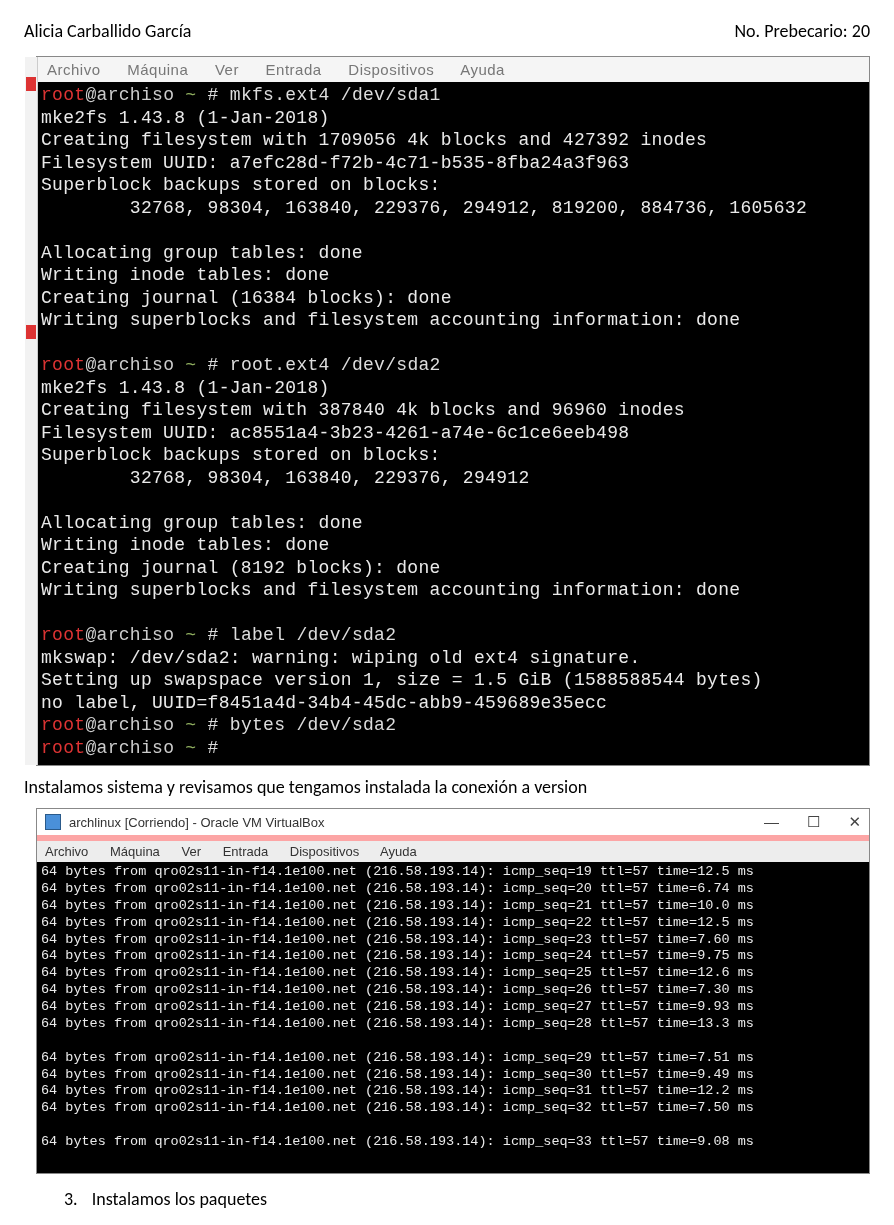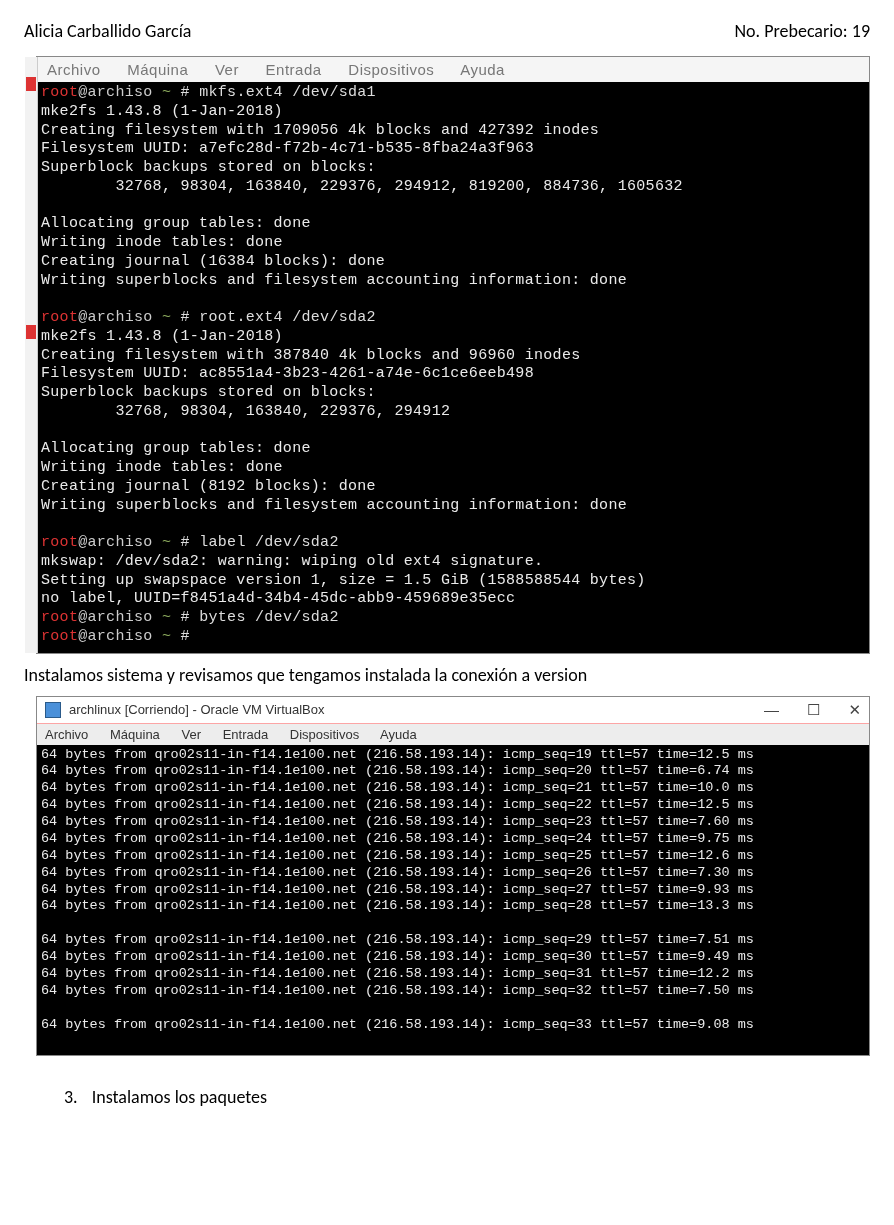--- a/index.html
+++ b/index.html
@@ -25,21 +25,21 @@
   .vm-menu {
     background: #ededed;
     color: #333;
     font-family: "Segoe UI", Arial, sans-serif;
     font-size: 13px;
     padding: 3px 8px;
   }
   .vm-menu span { margin-right: 18px; }
   .term {
     font-family: "Courier New", monospace;
-    font-size: 15px;
+    font-size: 18px;
     color: #eaeaea;
     background: #000;
     padding: 2px 4px 6px 4px;
     line-height: 1.25;
     white-space: pre;
     letter-spacing: 0.3px;
   }
   .term .root { color: #d33; }
   .term .at { color: #ccc; }
   .term .tilde { color: #8fae5f; }
@@ -49,21 +49,21 @@
     margin: 8px 0 10px 0;
   }
   .titlebar {
     display: flex;
     align-items: center;
     background: #fff;
     color: #333;
     font-family: "Segoe UI", Arial, sans-serif;
     font-size: 13px;
     padding: 4px 8px;
-    border-bottom: 1px solid #fca5a5;
+    border-bottom: 6px solid #fca5a5;
   }
   .titlebar .vb-icon {
     width: 14px; height: 14px;
     background: #4a90d9;
     margin-right: 8px;
     border: 1px solid #2a5a8a;
   }
   .titlebar .win-controls {
     margin-left: auto;
     display: flex;
@@ -82,21 +82,21 @@
   }
   .leftstrip .reddot {
     position: absolute;
     left: 1px;
     width: 10px;
     height: 14px;
     background: #d33;
   }
   .list-item {
     font-size: 18px;
-    margin: 30px 0 0 40px;
+    margin: 14px 0 0 40px;
   }
   .list-item .num { margin-right: 14px; }
   .term2 {
     font-family: "Courier New", monospace;
     font-size: 13.5px;
     color: #eaeaea;
     background: #000;
     padding: 2px 4px 22px 4px;
     line-height: 1.25;
     white-space: pre;
@@ -109,21 +109,21 @@
     padding: 4px 10px;
     letter-spacing: 0.5px;
   }
   .menu-blur span { margin-right: 22px; }
 </style>
 </head>
 <body>
 
 <div class="header">
   <span>Alicia Carballido García</span>
-  <span>No. Prebecario: 19</span>
+  <span>No. Prebecario: 20</span>
 </div>
 
 <div class="screenshot" style="margin-left:12px;">
   <div class="leftstrip">
     <div class="reddot" style="top:20px;"></div>
     <div class="reddot" style="top:268px;"></div>
   </div>
   <div class="menu-blur">
     <span>Archivo</span>
     <span>Máquina</span>

